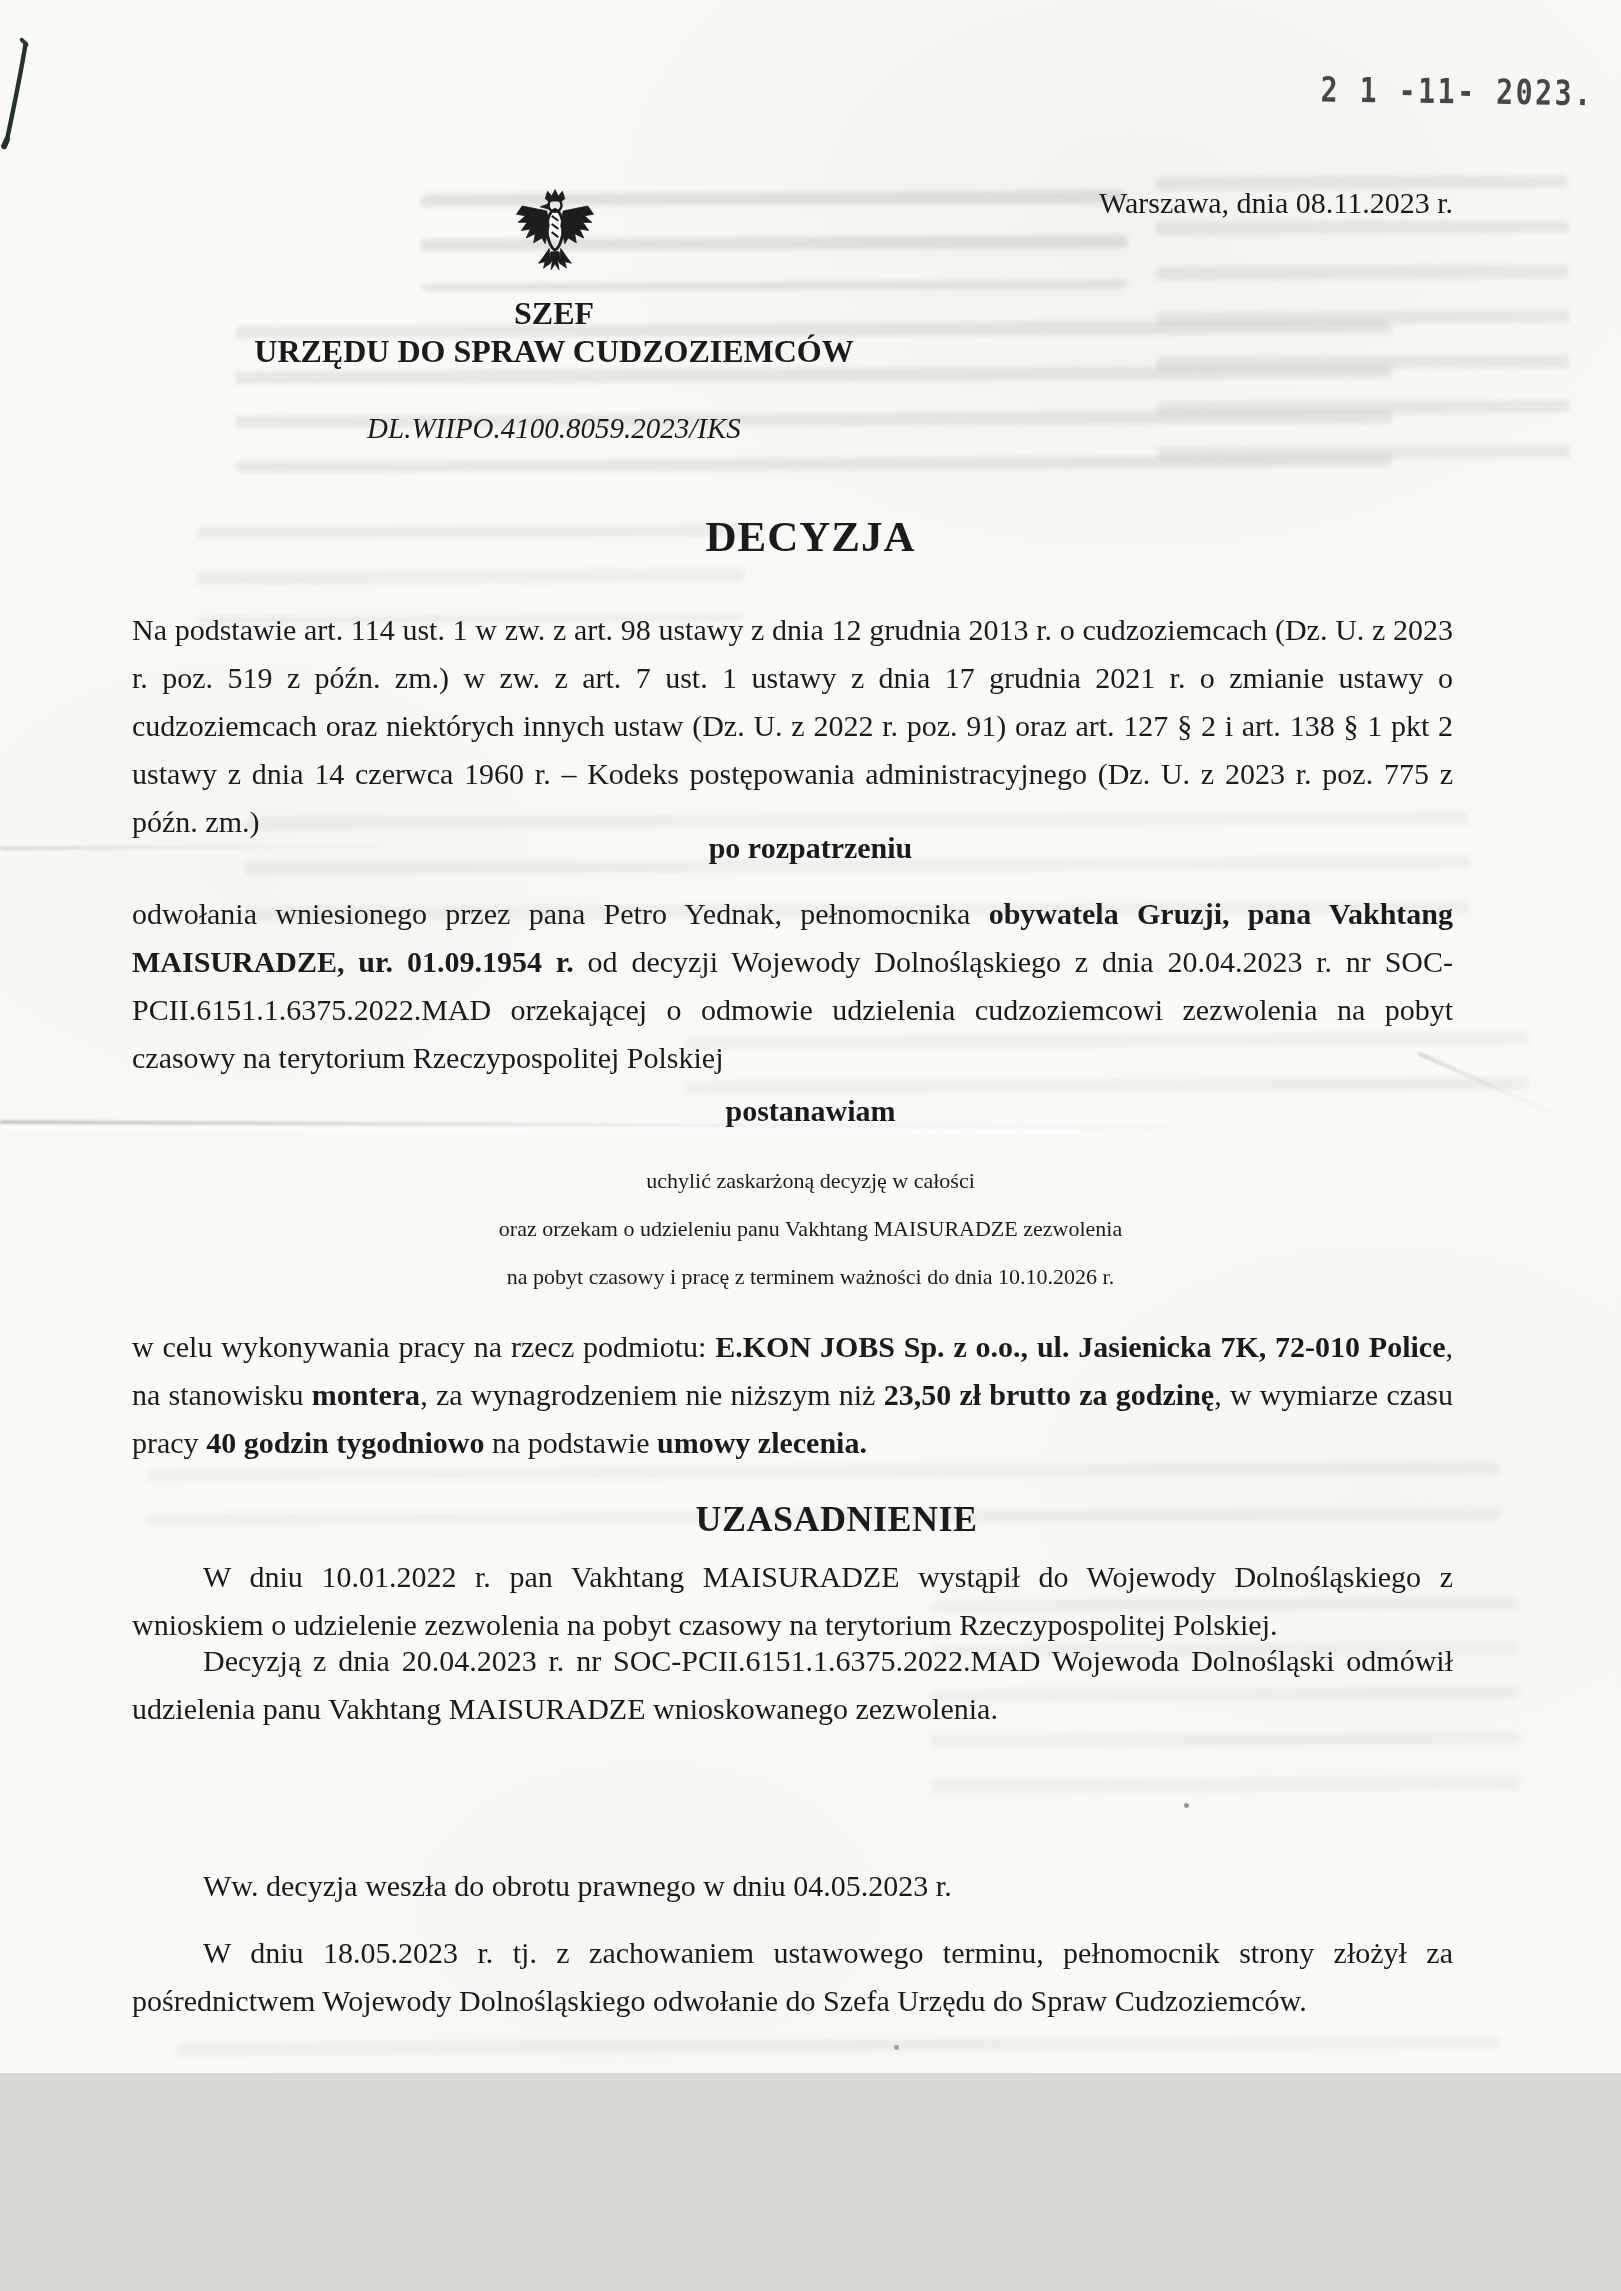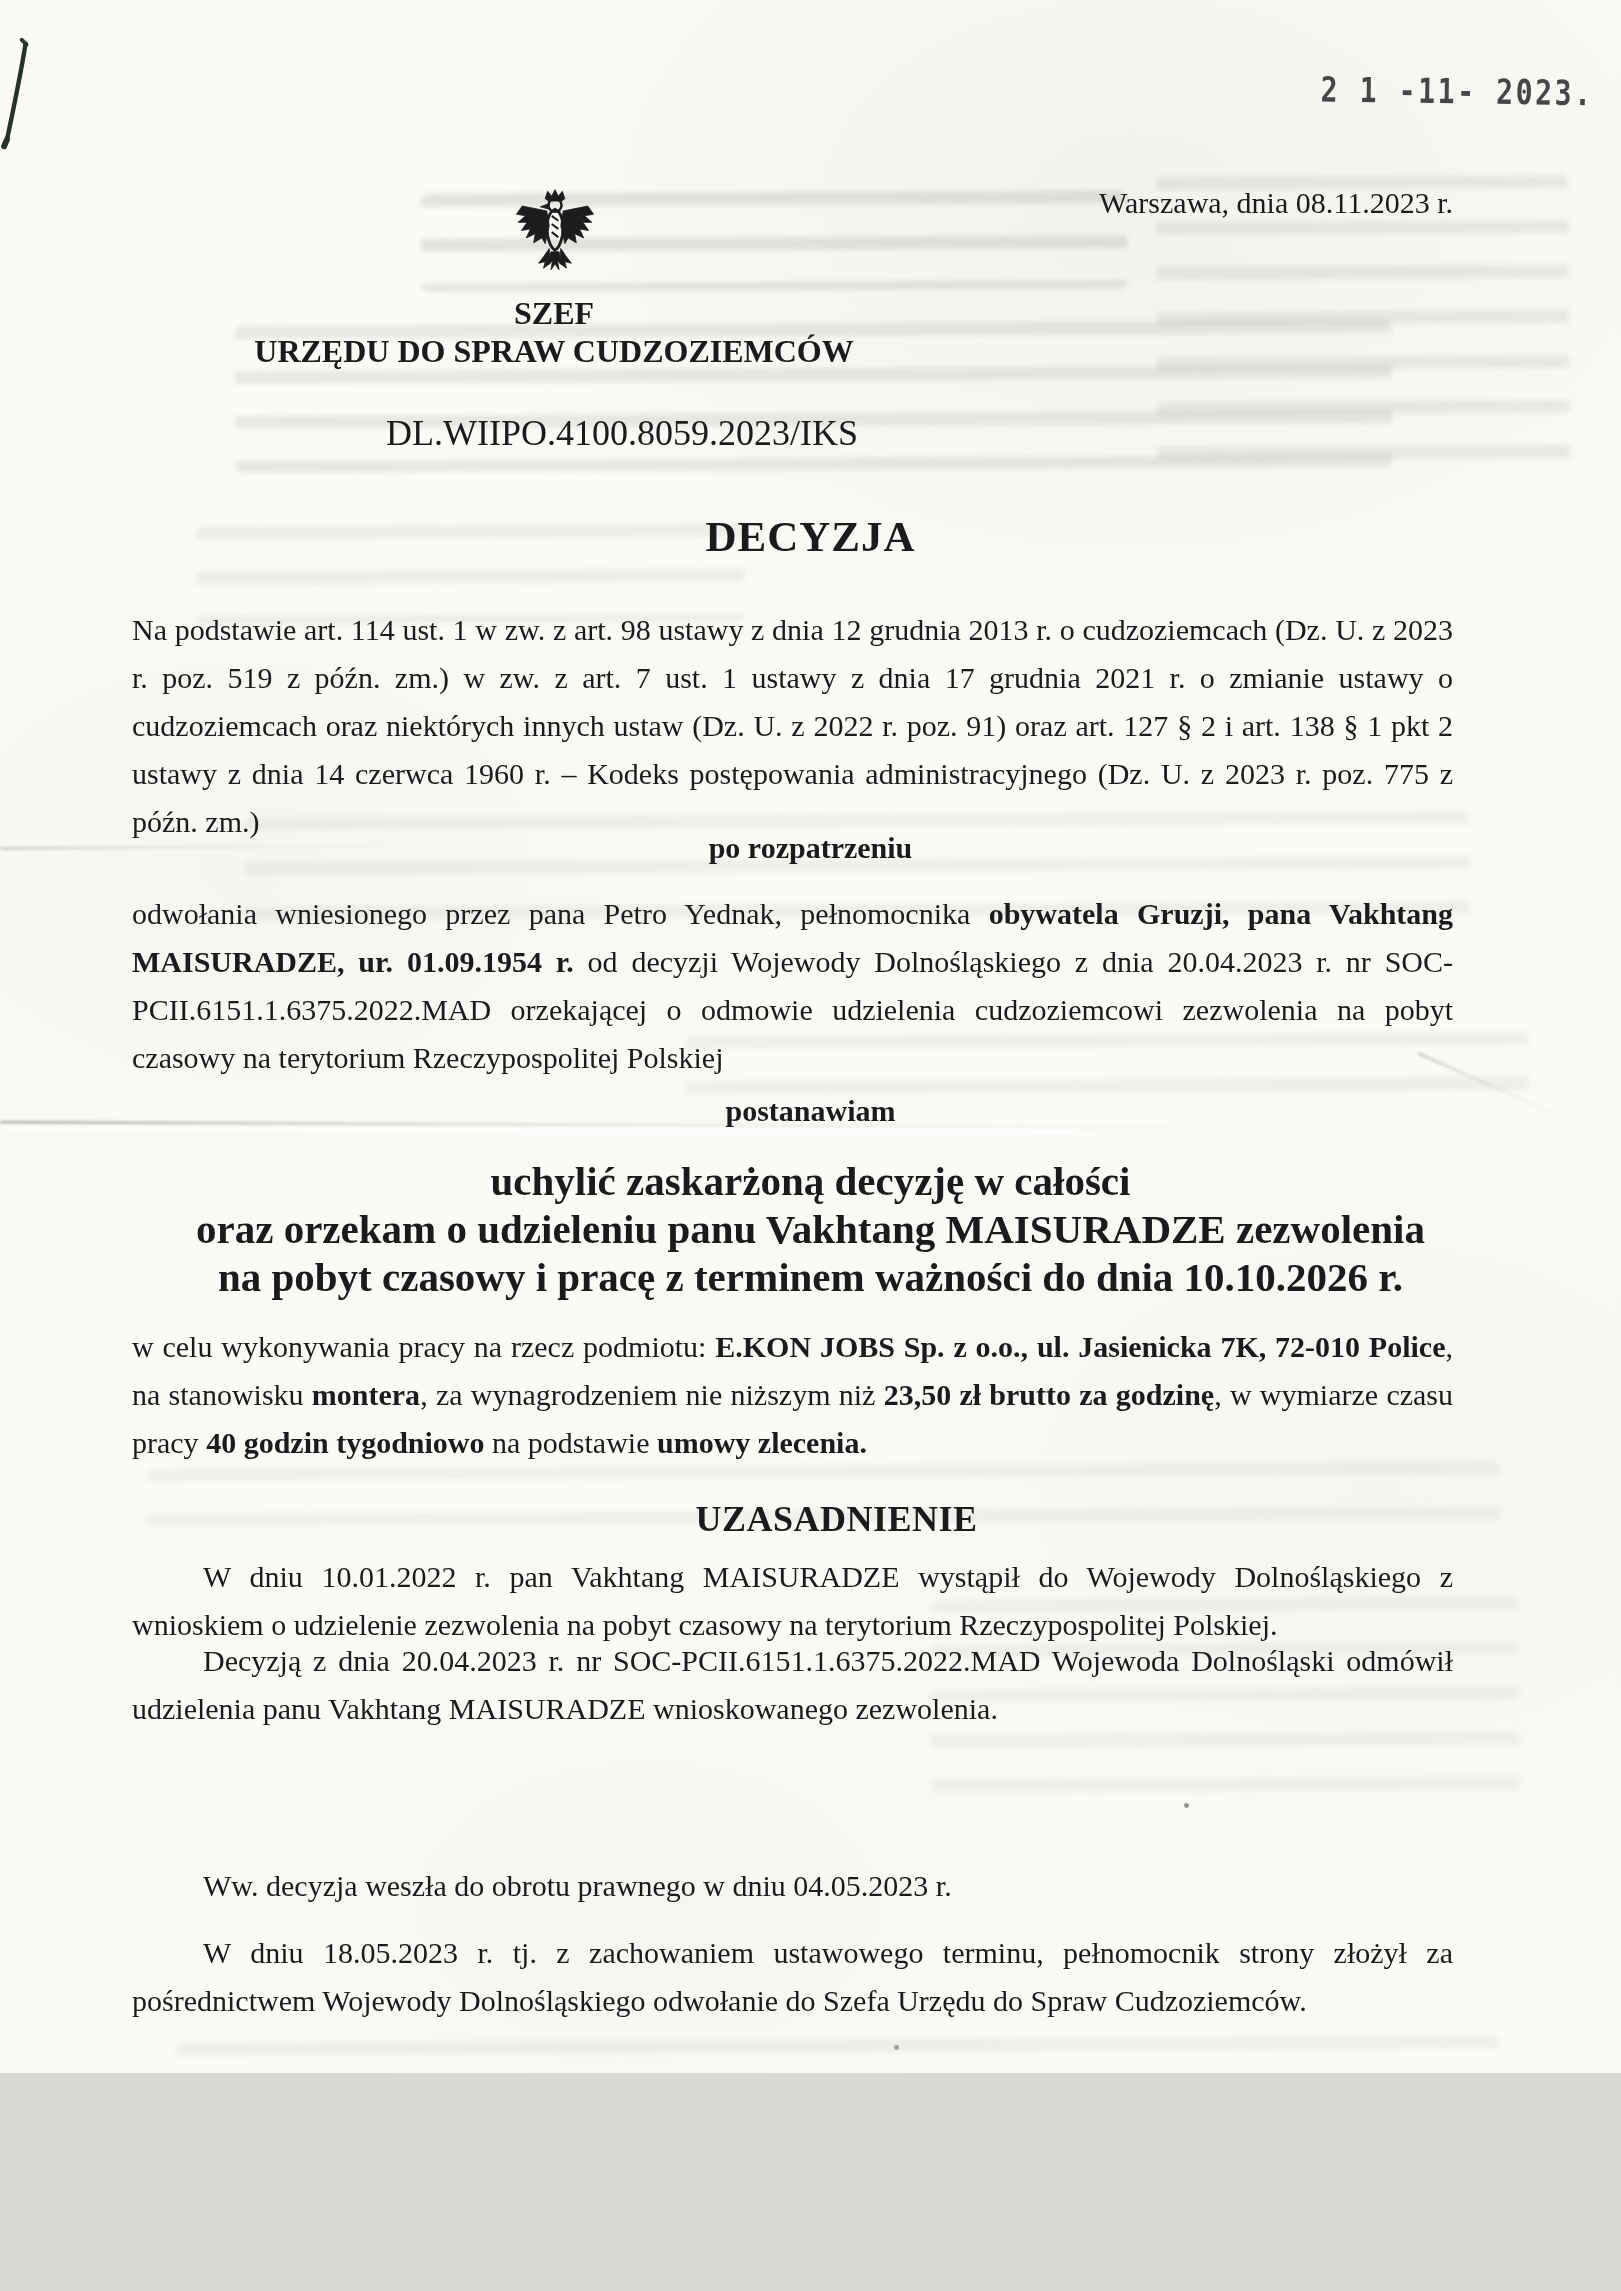--- a/index.html
+++ b/index.html
@@ -30,24 +30,24 @@
     font-family:"DejaVu Sans Mono",monospace;
     font-size:32px;font-weight:bold;color:#383838;
     letter-spacing:2.9px;white-space:nowrap;
     transform:rotate(0.8deg) scale(.88,1.08);
     transform-origin:left top;
     opacity:.92;
   }
   
   .place-date{top:186px;text-align:right;font-size:30px;}
   .org{left:250px;width:608px;top:294px;text-align:center;font-weight:bold;font-size:32px;line-height:38px;}
-  .case-number{left:250px;width:608px;top:412px;text-align:right;font-size:36px;}
+  .case-number{left:250px;width:608px;top:412px;text-align:center;font-size:29px;font-style:italic;}
   .title{top:512px;font-size:43px;font-weight:bold;letter-spacing:1px;}
   .h-uz{top:1498px;font-size:36px;font-weight:bold;letter-spacing:0.5px;margin-left:26px;}
-  .ruling{top:1157px;font-weight:bold;font-size:41px;line-height:48px;}
+  .ruling{top:1157px;font-weight:normal;font-size:22px;line-height:48px;}
   
   .emblem{left:514px;top:188px;width:82px;height:90px;}
   
   .bleed{
     background:repeating-linear-gradient(180deg,
       rgba(122,122,114,.18) 0px, rgba(122,122,114,.18) 12.7px,
       rgba(122,122,114,0) 12.7px, rgba(122,122,114,0) 45px);
     filter:blur(2.5px);
     border-radius:7.8px;
     transform:rotate(-.3deg);

